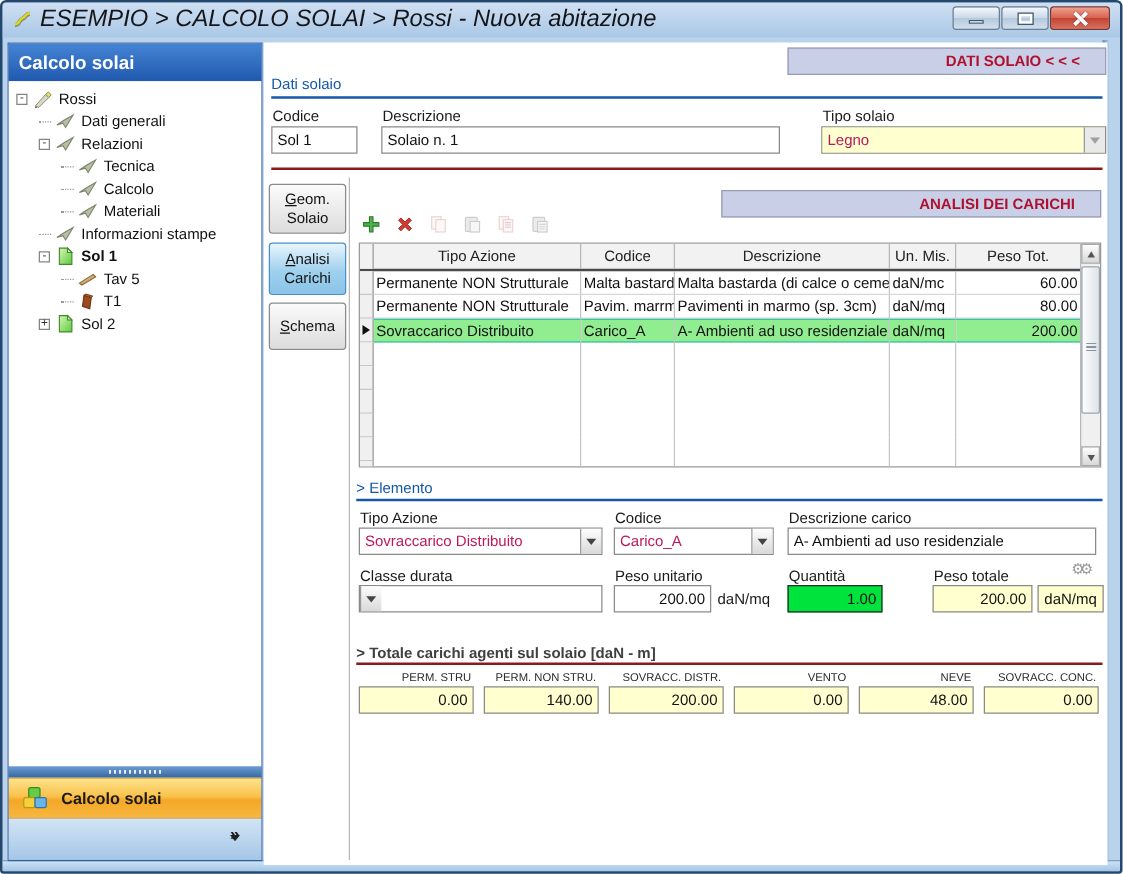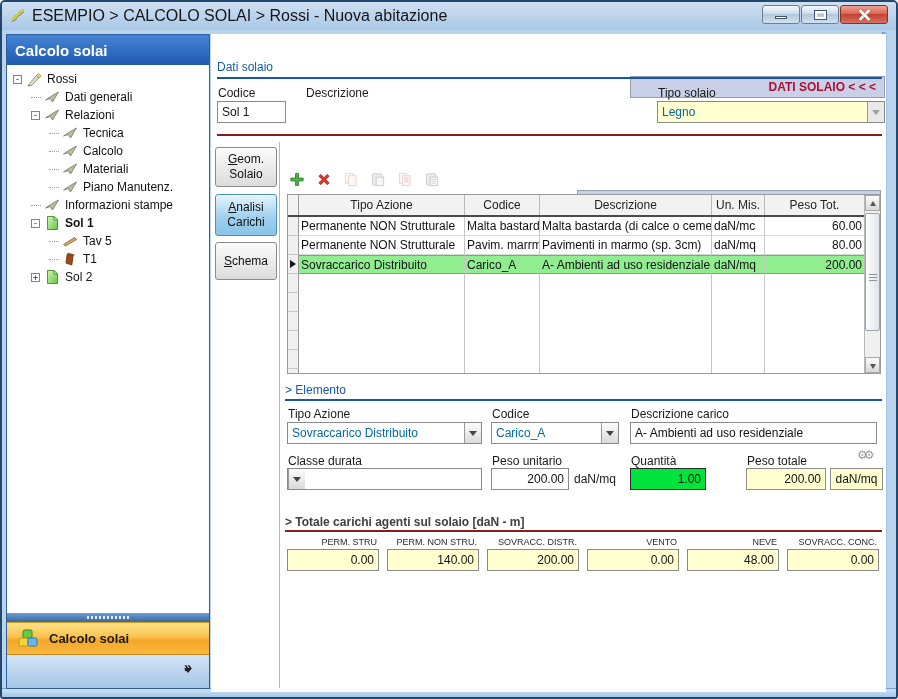--- a/index.html
+++ b/index.html
@@ -4,21 +4,21 @@
 <style>
   * { margin:0; padding:0; box-sizing:border-box; }
   html,body { width:898px; height:699px; font-family:"Liberation Sans", sans-serif; background:#fff; }
   .window{ position:absolute; left:0; top:0; width:898px; height:699px;
     background:#b9d3ec; border:2px solid #24476e; border-radius:5px 5px 3px 3px; overflow:hidden; }
 
   
   .titlebar{ position:absolute; left:0; top:0; right:0; height:28px;
     background:linear-gradient(#cfdff2,#a9c8e6); display:flex; align-items:center; padding-left:7px; }
   .titlebar .app-ic{ width:18px; height:18px; margin-right:5px; }
-  .title-text{ font-size:16px; color:#15151a; white-space:nowrap; }
+  .title-text{ font-size:19px; color:#15151a; white-space:nowrap;font-style:italic; }
   .winbtns{ position:absolute; right:8px; top:3px; display:flex; gap:1px; }
   .winbtn{ width:38px; height:19px; border:1px solid #6d7e90; border-radius:3px;
     background:linear-gradient(#f4f8fc,#c9d8e8 50%,#b4c8dc 50%,#d2e0ee); position:relative; }
   .winbtn.close{ width:48px; background:linear-gradient(#f0a090,#d8604c 50%,#c04430 50%,#d87060); border-color:#7e3328; }
   .winbtn .glyph-min{ position:absolute; left:12px; top:10px; width:12px; height:3px; background:#fff; border:1px solid #43586d; }
   .winbtn .glyph-max{ position:absolute; left:13px; top:5px; width:11px; height:8px; border:2px solid #fff; outline:1px solid #43586d; background:transparent; }
   .winbtn .glyph-x{ position:absolute; left:17px; top:3px; width:12px; height:12px; }
   .glyph-x:before,.glyph-x:after{ content:""; position:absolute; left:5px; top:-1px; width:3px; height:14px; background:#fff; box-shadow:0 0 1px #5a1410; }
   .glyph-x:before{ transform:rotate(45deg);} .glyph-x:after{ transform:rotate(-45deg);}
 
@@ -48,38 +48,38 @@
   .sb-chevron .chev{ font-size:14px; font-weight:bold; color:#1a1a1a; line-height:12px; display:block; }
   .sb-chevron .tri{ width:0; height:0; border-left:4px solid transparent; border-right:4px solid transparent;
     border-top:5px solid #222; margin:1px auto 0; }
 
   
   .main{ position:absolute; left:209px; top:32px; width:675px; height:658px; background:#fff; overflow:hidden; }
   .frame-right{ position:absolute; right:0; top:30px; width:14px; bottom:0; background:linear-gradient(90deg,#5d8cc4,#b9d3ec 40%); }
   .frame-bottom{ position:absolute; left:0; bottom:0; right:0; height:9px; background:linear-gradient(#cde2f4,#a3c6e6); border-top:1px solid #7aa0c8; }
 
   .hdr-badge{ position:absolute; height:22px; background:#c9cfe6; border:1px solid #969cb4;
-    color:#b01030; font-weight:bold; font-size:12px; display:flex; align-items:center; justify-content:flex-end; padding-right:8px;margin-top:38px; }
+    color:#b01030; font-weight:bold; font-size:12px; display:flex; align-items:center; justify-content:flex-end; padding-right:20px; }
   #badge-dati{ left:419px; top:4px; width:255px; }
   #badge-analisi{ left:366px; top:118px; width:304px; }
 
   .sec-title-blue{ position:absolute; color:#1558a8; font-weight:normal; font-size:12px; }
   .rule-blue{ position:absolute; height:2px; background:#1558a8; }
   .rule-red{ position:absolute; height:2px; background:#8b1a1a; }
   .sec-title-red{ position:absolute; color:#404040; font-weight:bold; font-size:12px; }
 
   .fld-label{ position:absolute; font-size:12px; color:#1a1a1a; }
   .tb{ position:absolute; height:22px; border:1px solid #8a8a8a; background:#fff; font-size:12px; color:#111;
     padding:0 4px; display:flex; align-items:center; }
   input.tb{ display:block; line-height:20px; font-family:"Liberation Sans",sans-serif; }
   .tb.num{ text-align:right; justify-content:flex-end; }
   .yellow{ background:#ffffcf !important; }
   .green{ background:#00e23c !important; border-color:#2a2a2a; }
 
-  .combo{ position:absolute; height:22px; border:1px solid #8a8a8a; background:#fff; font-size:12px; color:#0369a1; display:flex; }
+  .combo{ position:absolute; height:22px; border:1px solid #8a8a8a; background:#fff; font-size:12px; color:#be185d; display:flex; }
   .combo .val{ flex:1; padding:0 4px; display:flex; align-items:center; white-space:nowrap; overflow:hidden; }
   .combo .arrow{ width:17px; border-left:1px solid #9a9a9a; background:linear-gradient(#fdfdfd,#d9d9d9);
     display:flex; align-items:center; justify-content:center; }
   .combo .arrow .tri{ width:0; height:0; border-left:4px solid transparent; border-right:4px solid transparent; border-top:5px solid #444; }
   .combo.disabled .arrow{ background:#e9e9e9; }
   .combo.disabled .arrow .tri{ border-top-color:#9f9f9f; }
 
   
   .side-tab{ position:absolute; left:4px; width:62px; border:1px solid #8a8a8a; border-radius:3px;
     background:linear-gradient(#fbfbfb,#dcdcdc); font-size:12px; color:#111; text-align:center;
@@ -219,30 +219,20 @@
           <span class="indent" style="width:42px"></span>
           <span class="dots"></span>
           <span class="icon ">
             <svg viewBox="0 0 16 16">
               <path d="M1.5 11 Q7 7 14.5 3 L8.5 13 L6.3 9.6 Z" fill="#b6bfa4" stroke="#79856b" stroke-width="0.9"></path>
             </svg>
           </span>
           <span class="tree-label">Materiali</span>
         </div>
         <div class="tree-item">
-          <span class="indent" style="width:42px"></span>
-          <span class="dots"></span>
-          <span class="icon ">
-            <svg viewBox="0 0 16 16">
-              <path d="M1.5 11 Q7 7 14.5 3 L8.5 13 L6.3 9.6 Z" fill="#b6bfa4" stroke="#79856b" stroke-width="0.9"></path>
-            </svg>
-          </span>
-          <span class="tree-label">Piano Manutenz.</span>
-        </div>
-        <div class="tree-item">
           <span class="indent" style="width:24px"></span>
           <span class="dots"></span>
           <span class="icon ">
             <svg viewBox="0 0 16 16">
               <path d="M1.5 11 Q7 7 14.5 3 L8.5 13 L6.3 9.6 Z" fill="#b6bfa4" stroke="#79856b" stroke-width="0.9"></path>
             </svg>
           </span>
           <span class="tree-label">Informazioni stampe</span>
         </div>
         <div class="tree-item bold">
@@ -327,20 +317,21 @@
     <div class="hdr-badge" id="badge-dati">DATI SOLAIO  &lt; &lt; &lt;</div>
 
     <span class="sec-title-blue" style="left:6px; top:26px;">Dati solaio</span>
     <div class="rule-blue" style="left:6px; top:43px; width:665px;"></div>
 
     <span class="fld-label" style="left:7px; top:52px;">Codice</span>
     <span class="fld-label" style="left:95px; top:52px;">Descrizione</span>
     <span class="fld-label" style="left:447px; top:52px;">Tipo solaio</span>
 
     <input class="tb" style="left: 6px; top: 67px; width: 69px;" value="Sol 1">
+    <input class="tb" style="left: 94px; top: 67px; width: 319px;" value="Solaio n. 1">
     <div class="combo disabled yellow" style="left:446px; top:67px; width:228px;">
       <span class="val yellow">Legno</span>
       <span class="arrow">
           <span class="tri"></span>
         </span>
     </div>
 
     <div class="rule-red" style="left:6px; top:100px; width:665px;"></div>
 
     <div id="side-tabs">

